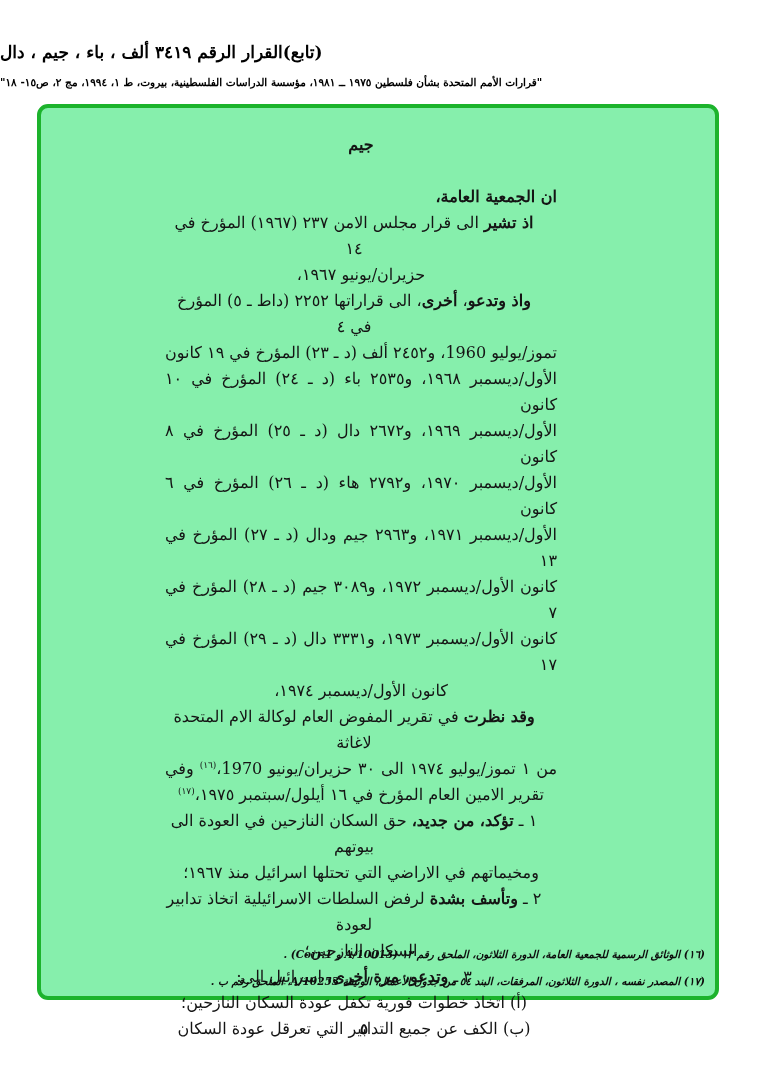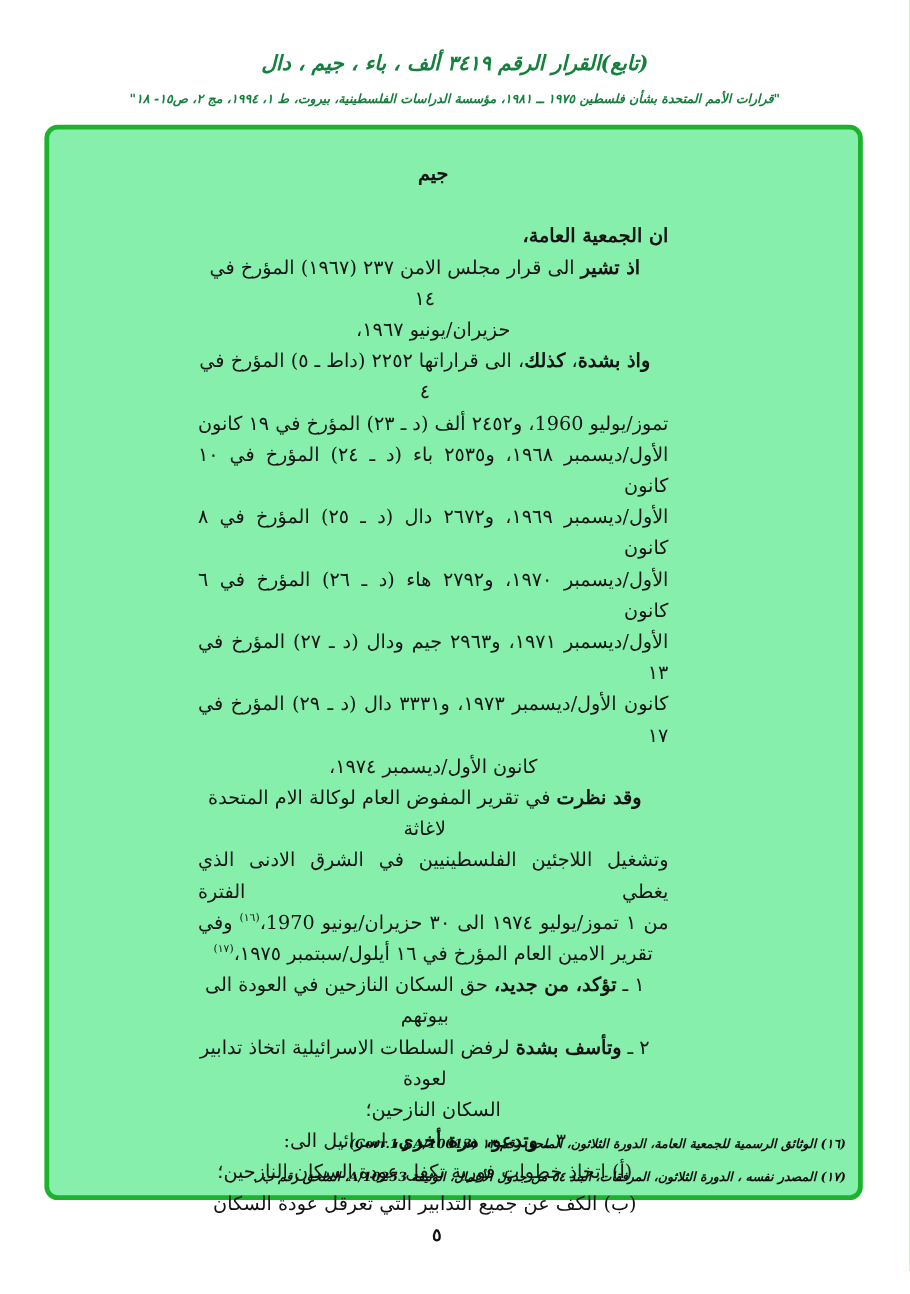--- a/index.html
+++ b/index.html
@@ -2,22 +2,22 @@
 <html lang="ar"><head>
 <meta charset="utf-8">
 <style>
   html,body{margin:0;padding:0;}
   body{
     width:758px;height:1078px;position:relative;background:#ffffff;
     font-family:"DejaVu Serif","Liberation Serif",serif;color:#111;
     overflow:hidden;
   }
   .hdr{
-    position:absolute;left:0;right:0;text-align:center;direction:rtl;
-    font-weight:bold;color:#15803d;font-style:italic;
+    position:absolute;left:0;right:0;text-align:left;direction:rtl;
+    font-weight:bold;color:#000000;
   }
   .hdr-title{top:42px;font-size:17px;letter-spacing:.2px;}
   .hdr-citation{top:76px;font-size:10.5px;}
   .green-box{
     position:absolute;left:37px;top:104px;width:674px;height:888px;
     border:4px solid #1cb32c;border-radius:11px;background:#86efac;
   }
   .body-col{
     position:absolute;top:24px;right:158px;left:124px;
     direction:rtl;font-size:16px;line-height:26px;color:#141414;
@@ -48,33 +48,34 @@
 <div class="hdr hdr-title">(تابع)القرار الرقم  ٣٤١٩ ألف ، باء ، جيم ، دال</div>
 <div class="hdr hdr-citation">"قرارات الأمم المتحدة بشأن فلسطين ١٩٧٥ ــ ١٩٨١، مؤسسة الدراسات الفلسطينية، بيروت، ط ١، ١٩٩٤، مج ٢، ص١٥- ١٨"</div>
 
 <div class="green-box">
   <div class="body-col">
     <div class="section-heading">جيم</div>
     <div>
         <div class="line right"><span class="b">ان الجمعية العامة،</span></div>
         <div class="line indent"><span class="b">اذ تشير</span><span> الى قرار مجلس الامن ٢٣٧ (١٩٦٧) المؤرخ في ١٤</span></div>
         <div class="line center"><span>حزيران/يونيو ١٩٦٧،</span></div>
-        <div class="line indent"><span class="b">واذ بشدة</span><span>، </span><span class="b">كذلك</span><span>، الى قراراتها ٢٢٥٢ (داط ـ ٥) المؤرخ في ٤</span></div>
+        <div class="line indent"><span class="b">واذ وتدعو</span><span>، </span><span class="b">أخرى</span><span>، الى قراراتها ٢٢٥٢ (داط ـ ٥) المؤرخ في ٤</span></div>
         <div class="line justify"><span>تموز/يوليو 1960، و٢٤٥٢ ألف (د ـ ٢٣) المؤرخ في ١٩ كانون</span></div>
         <div class="line justify"><span>الأول/ديسمبر ١٩٦٨، و٢٥٣٥ باء (د ـ ٢٤) المؤرخ في ١٠ كانون</span></div>
         <div class="line justify"><span>الأول/ديسمبر ١٩٦٩، و٢٦٧٢ دال (د ـ ٢٥) المؤرخ في ٨ كانون</span></div>
         <div class="line justify"><span>الأول/ديسمبر ١٩٧٠، و٢٧٩٢ هاء (د ـ ٢٦) المؤرخ في ٦ كانون</span></div>
         <div class="line justify"><span>الأول/ديسمبر ١٩٧١، و٢٩٦٣ جيم ودال (د ـ ٢٧) المؤرخ في ١٣</span></div>
+        <div class="line justify"><span>كانون الأول/ديسمبر ١٩٧٢، و٣٠٨٩ جيم (د ـ ٢٨) المؤرخ في ٧</span></div>
         <div class="line justify"><span>كانون الأول/ديسمبر ١٩٧٣، و٣٣٣١ دال (د ـ ٢٩) المؤرخ في ١٧</span></div>
         <div class="line center"><span>كانون الأول/ديسمبر ١٩٧٤،</span></div>
         <div class="line indent"><span class="b">وقد نظرت</span><span> في تقرير المفوض العام لوكالة الام المتحدة لاغاثة</span></div>
-        <div class="line justify"><span>وتشغيل اللاجئين الفلسطينيين في الشرق الادنى الذي يغطي الفترة</span></div>
         <div class="line justify"><span>من ١ تموز/يوليو ١٩٧٤ الى ٣٠ حزيران/يونيو 1970،</span><sup>(١٦)</sup><span> وفي</span></div>
         <div class="line center"><span>تقرير الامين العام المؤرخ في ١٦ أيلول/سبتمبر ١٩٧٥،</span><sup>(١٧)</sup></div>
         <div class="line indent"><span>١ ـ </span><span class="b">تؤكد، من جديد،</span><span> حق السكان النازحين في العودة الى بيوتهم</span></div>
+        <div class="line center"><span>ومخيماتهم في الاراضي التي تحتلها اسرائيل منذ ١٩٦٧؛</span></div>
         <div class="line indent"><span>٢ ـ </span><span class="b">وتأسف بشدة</span><span> لرفض السلطات الاسرائيلية اتخاذ تدابير لعودة</span></div>
         <div class="line center"><span>السكان النازحين؛</span></div>
         <div class="line indent"><span>٣ ـ </span><span class="b">وتدعو، مرة أخرى،</span><span> اسرائيل الى:</span></div>
         <div class="line indent"><span>(أ) اتخاذ خطوات فورية تكفل عودة السكان النازحين؛</span></div>
         <div class="line indent"><span>(ب) الكف عن جميع التدابير التي تعرقل عودة السكان</span></div>
       </div>
   </div>
   <div class="footnotes">
       <div class="footnote">(١٦) الوثائق الرسمية للجمعية العامة، الدورة الثلاثون، الملحق رقم ١٣ (A/10013 و Corr.1) .</div>
       <div class="footnote">(١٧) المصدر نفسه ، الدورة الثلاثون، المرفقات، البند ٥٤ من جدول الأعمال، الوثيقة A/10253، الملحق رقم ب .</div>

